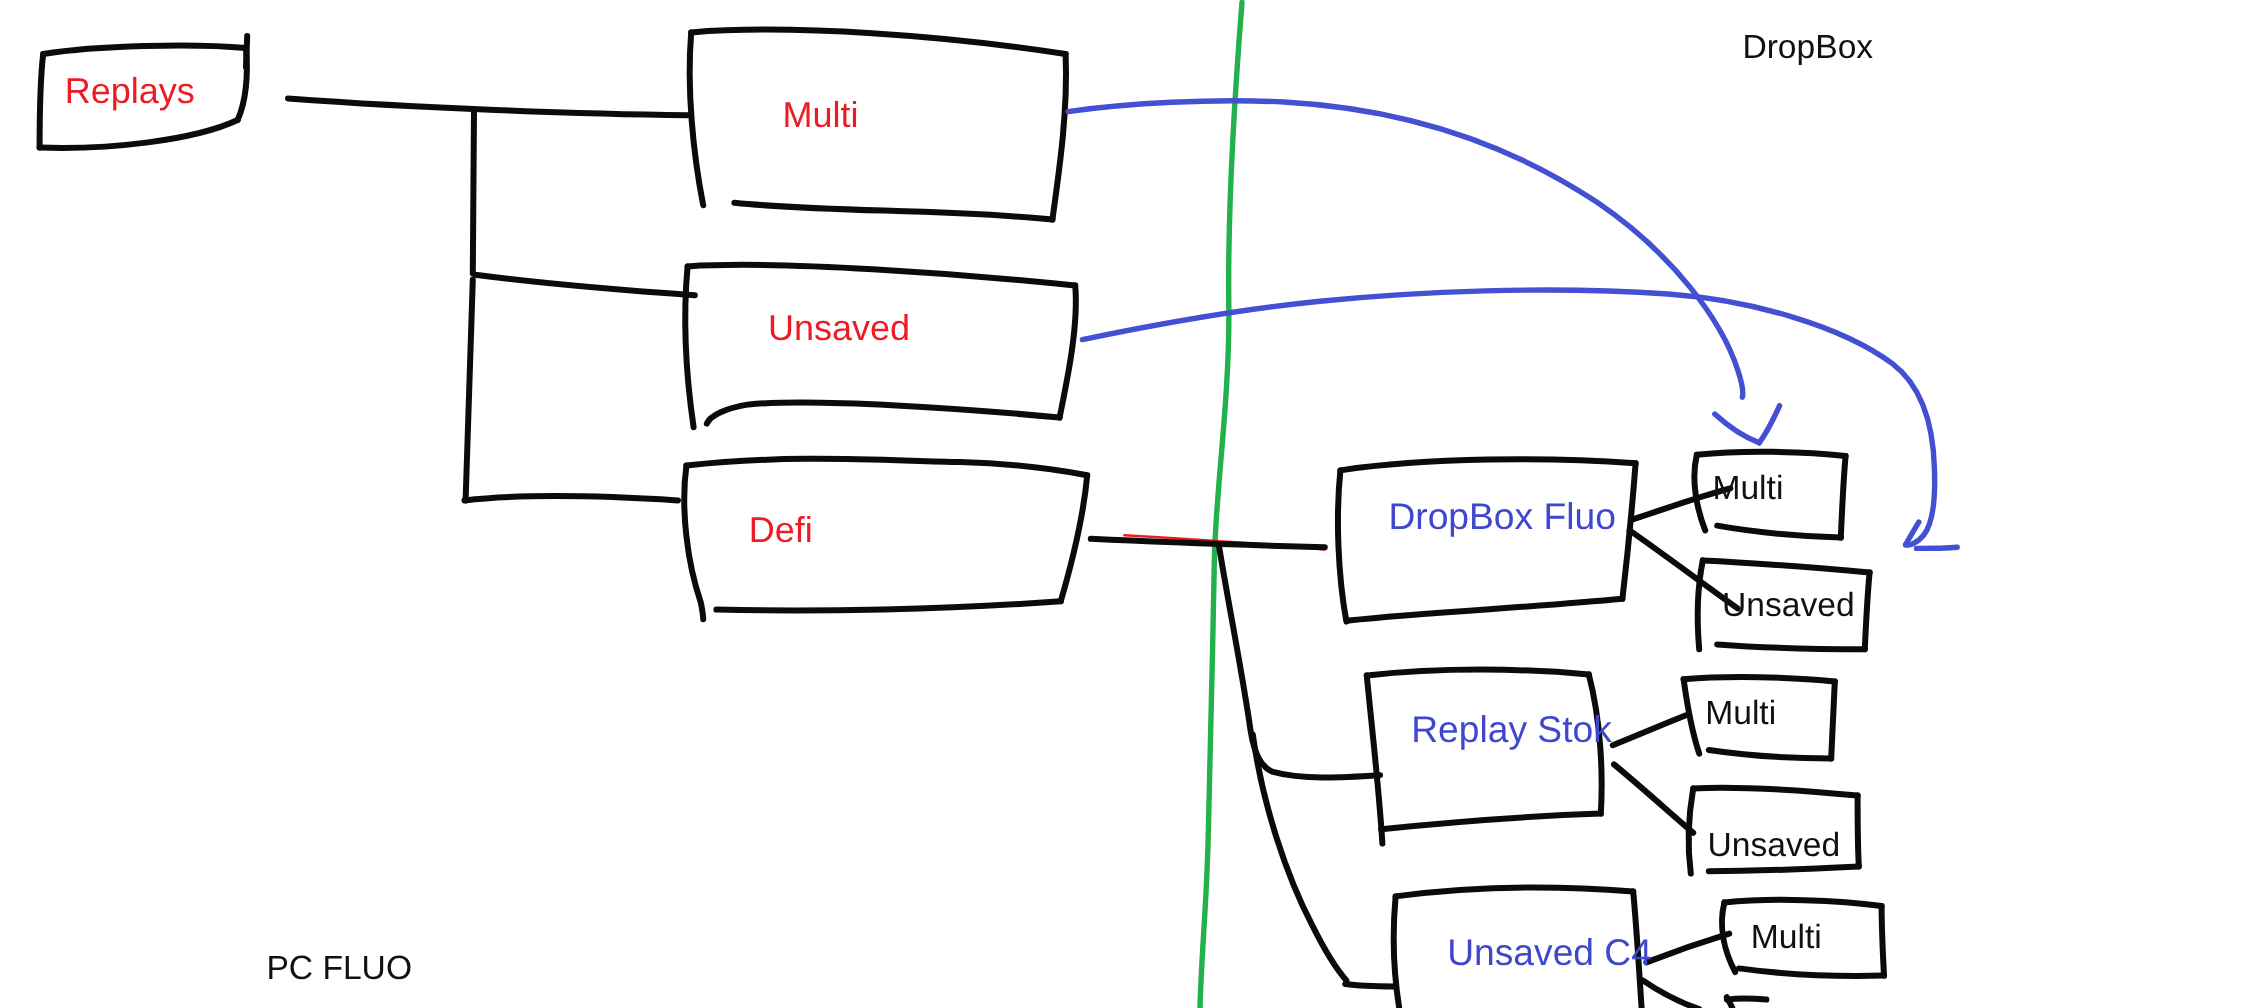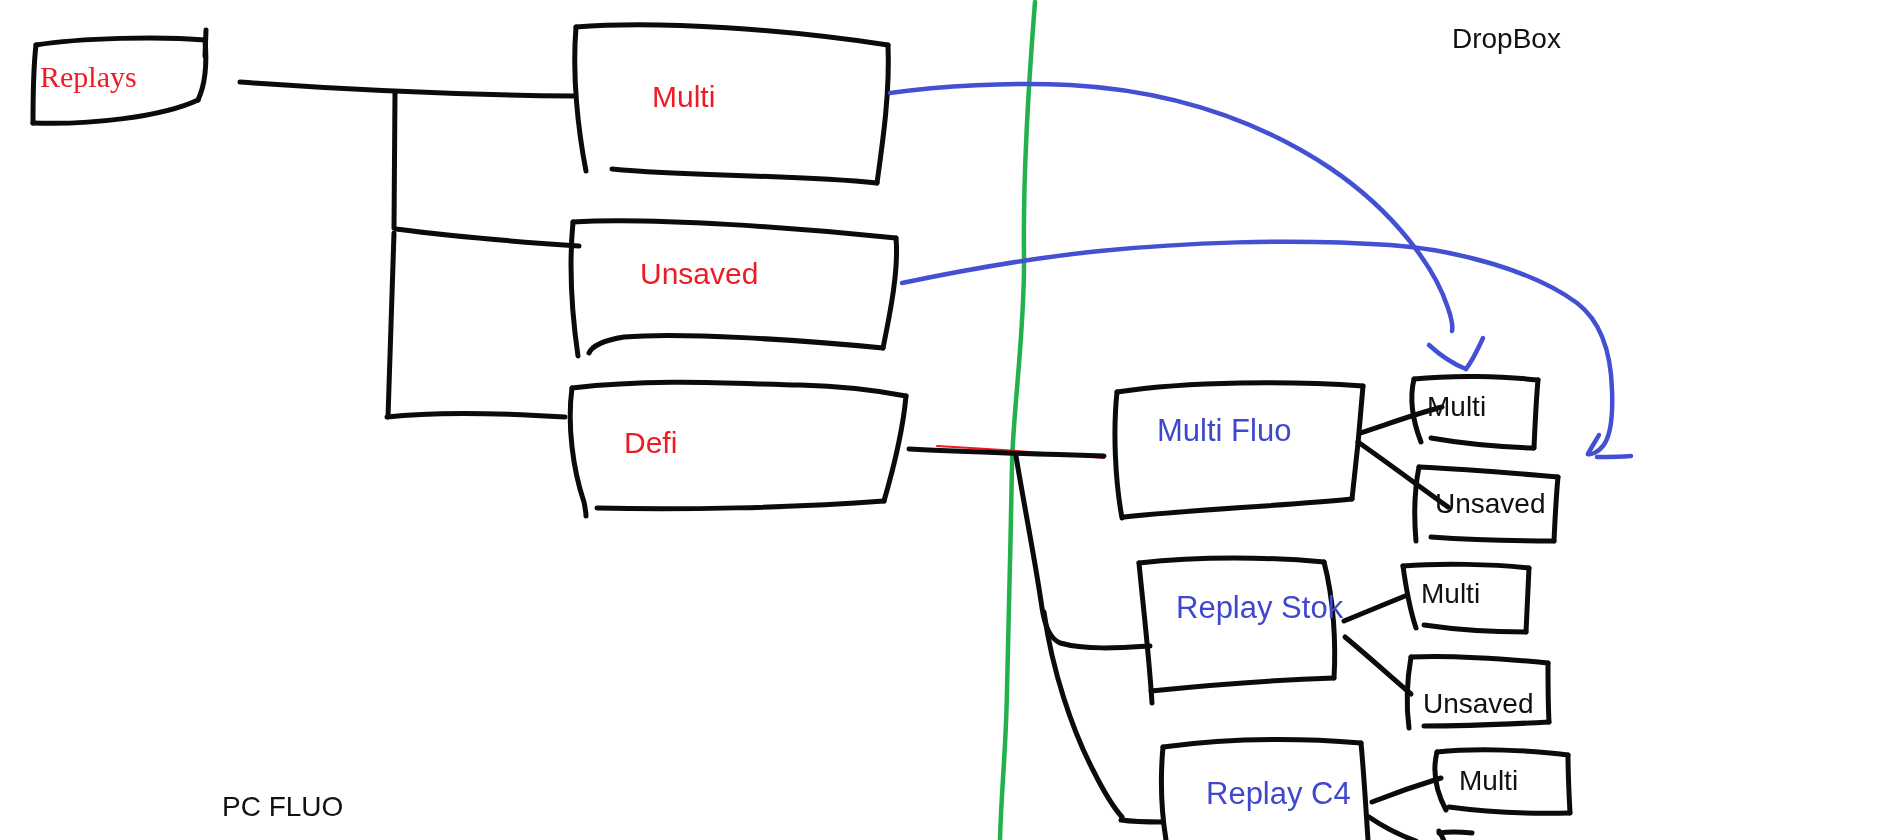--- a/index.html
+++ b/index.html
@@ -150,41 +150,41 @@
       <path class="blue" d="M1483,338 C1478,349 1472,361 1466,369"></path>
     </g>
 
     <g>
       <path class="blue" d="M902,283 C950,273 1030,258 1100,251 C1180,243 1290,238 1390,245 C1460,250 1535,272 1577,303 C1602,322 1611,355 1612,390 C1613,415 1611,436 1603,446 C1598,452 1592,455 1588,454"></path>
       <path class="blue" d="M1599,435 C1595,442 1591,448 1588,454"></path>
       <path class="blue" d="M1597,457 C1608,457 1620,457 1631,456"></path>
     </g>
   </svg>
 
-  <div class="label lbl-red" style="left:40px;top:62px;font-family:Liberation Serif, serif;">Replays</div>
+  <div class="label lbl-red" style="left:54px;top:62px;">Replays</div>
 
   <div class="label lbl-red" style="left:652px;top:82px;">Multi</div>
 
   <div class="label lbl-red" style="left:640px;top:259px;">Unsaved</div>
 
   <div class="label lbl-red" style="left:624px;top:428px;">Defi</div>
 
   <div class="label lbl-caption" style="left:1412px;top:25px;margin-left:40px;">DropBox</div>
 
   <div class="label lbl-caption" style="left:222px;top:793px;">PC FLUO</div>
 
-  <div class="label lbl-blue" style="left:1157px;top:415px;">Multi Fluo</div>
+  <div class="label lbl-blue" style="left:1157px;top:415px;">DropBox Fluo</div>
 
   <div class="label lbl-black" style="left:1427px;top:393px;">Multi</div>
 
   <div class="label lbl-black" style="left:1435px;top:490px;">Unsaved</div>
 
   <div class="label lbl-blue" style="left:1176px;top:592px;">Replay Stok</div>
 
   <div class="label lbl-black" style="left:1421px;top:580px;">Multi</div>
 
   <div class="label lbl-black" style="left:1423px;top:690px;">Unsaved</div>
 
-  <div class="label lbl-blue" style="left:1206px;top:778px;">Replay C4</div>
+  <div class="label lbl-blue" style="left:1206px;top:778px;">Unsaved C4</div>
 
   <div class="label lbl-black" style="left:1459px;top:767px;">Multi</div>
 
 </div>
 
 </body></html>

